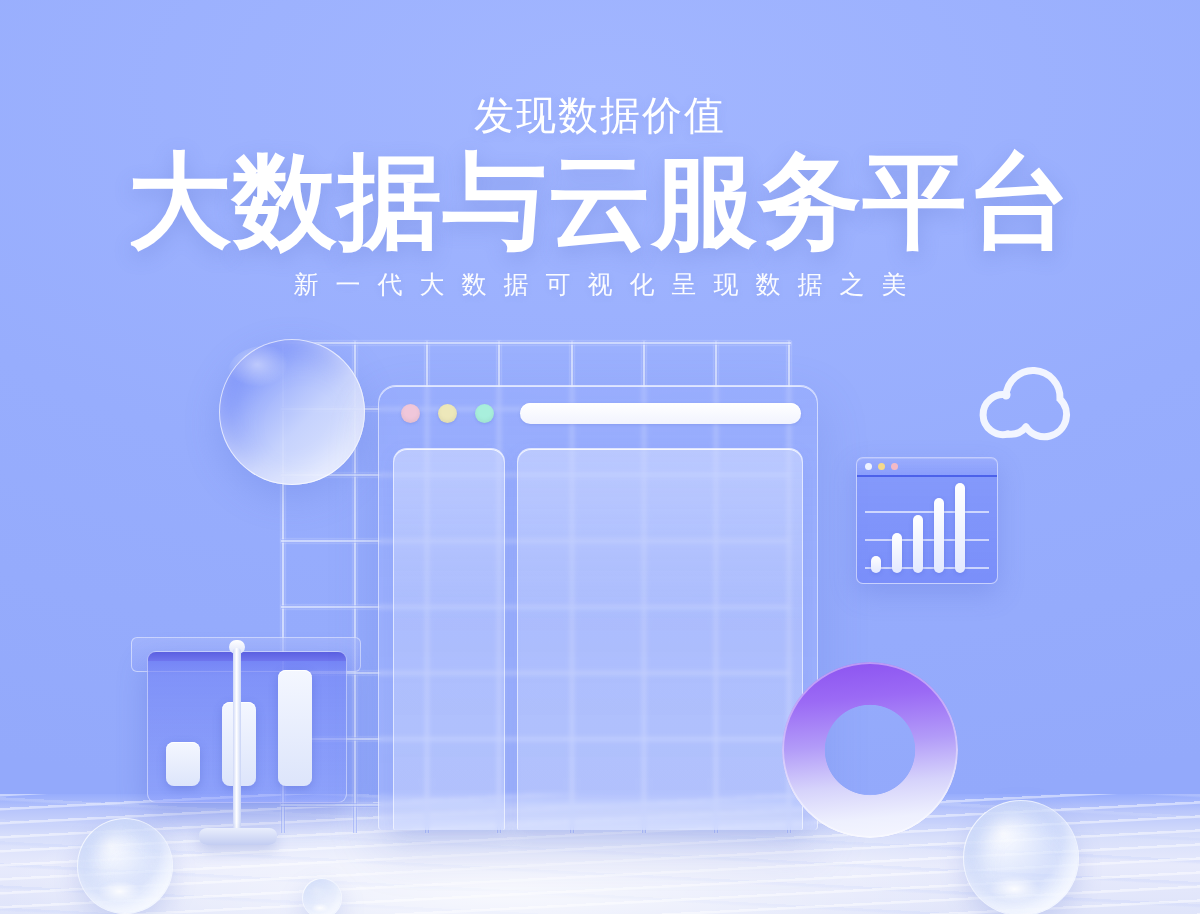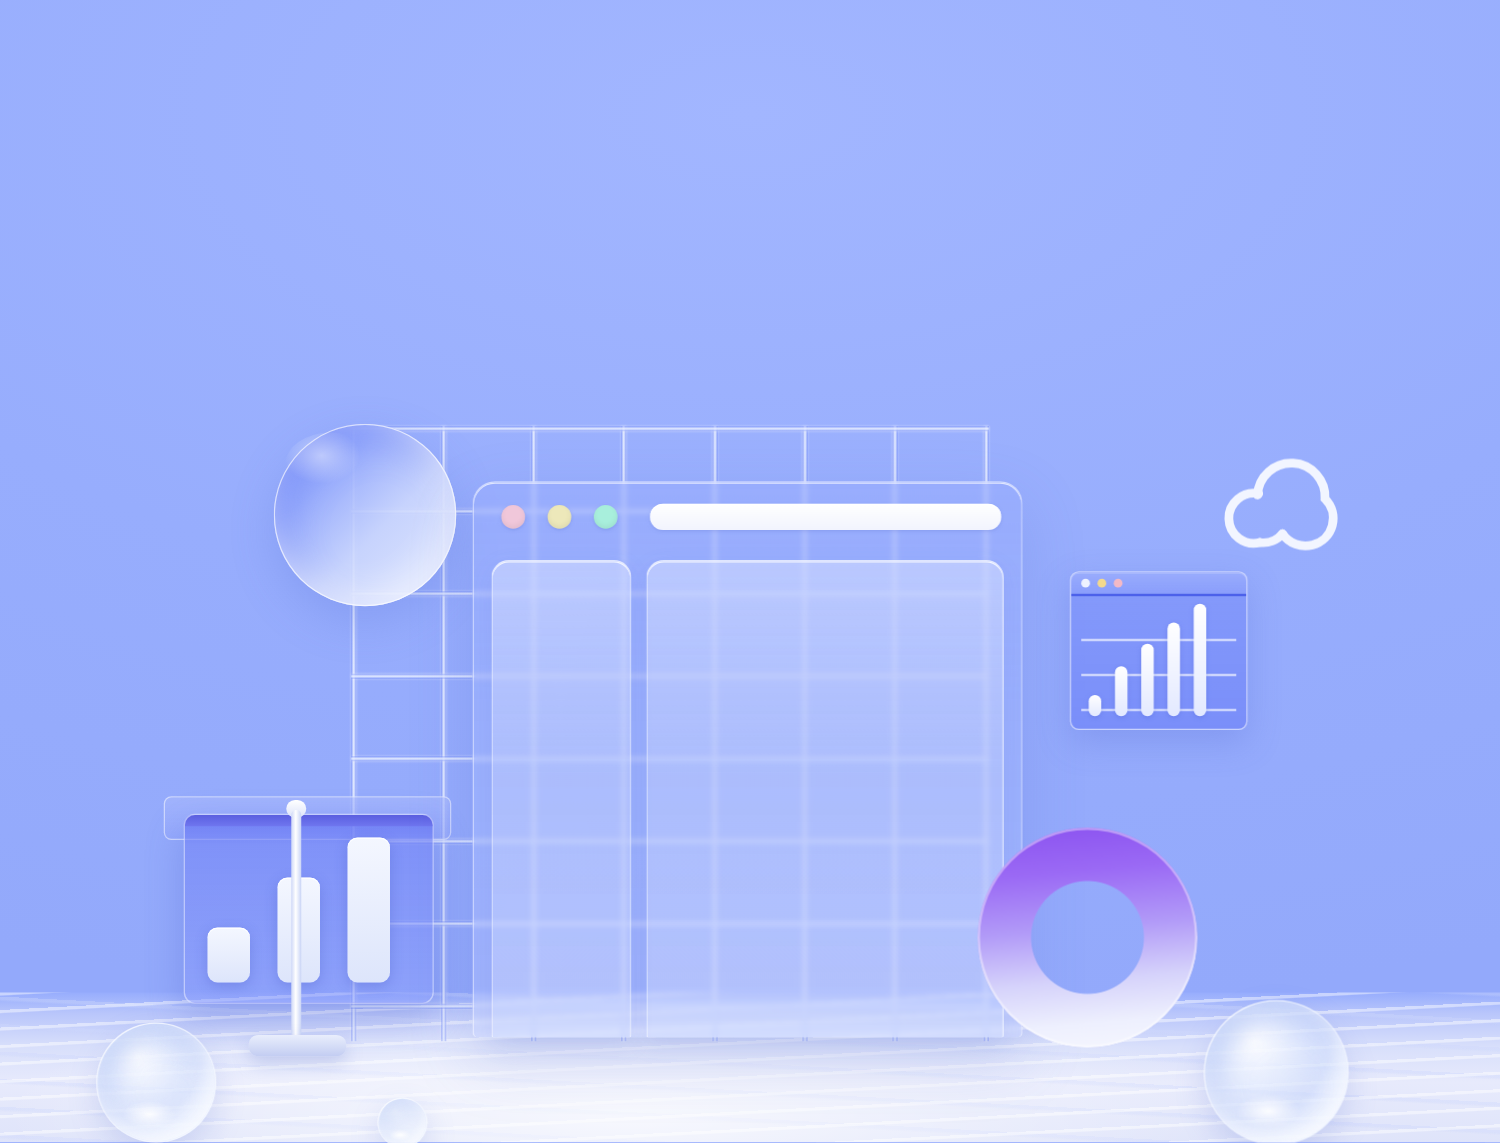--- a/index.html
+++ b/index.html
@@ -292,14 +292,19 @@
       <path d="M32 68 A20 20 0 1 1 31 29" stroke="#f2f5ff" stroke-width="7" stroke-linecap="round" fill="none"></path>
       <path d="M30 30 A27 27 0 0 1 84 33 A22 22 0 0 1 74 70 A22 22 0 0 1 50 61" stroke="#f2f5ff" stroke-width="7" stroke-linecap="round" fill="none"></path>
       <path d="M50 61 A20 20 0 0 1 32 68" stroke="#f2f5ff" stroke-width="7" stroke-linecap="round" fill="none"></path>
     </svg>
   </div>
 
   <div class="sphere s1"></div>
   <div class="sphere s2"></div>
   <div class="sphere s3"></div>
 
+  <div class="headline">
+    <div class="eyebrow">发现数据价值</div>
+    <div class="maintitle">大数据与云服务平台</div>
+    <div class="tagline">新一代大数据可视化呈现数据之美</div>
+  </div>
 
 </div>
 
 </body></html>

